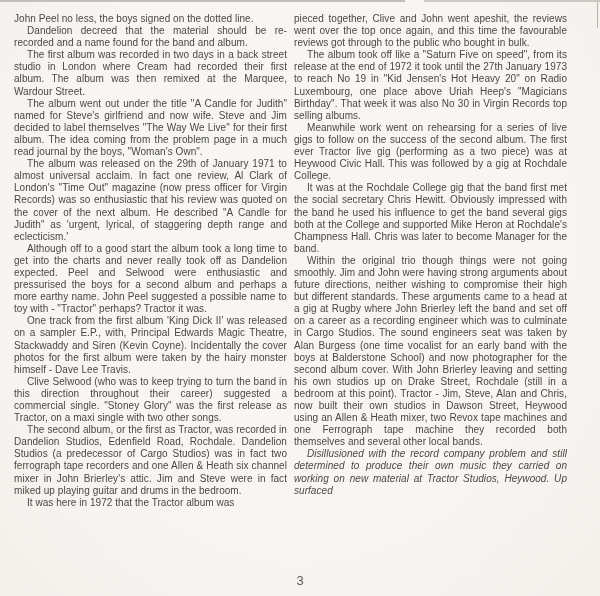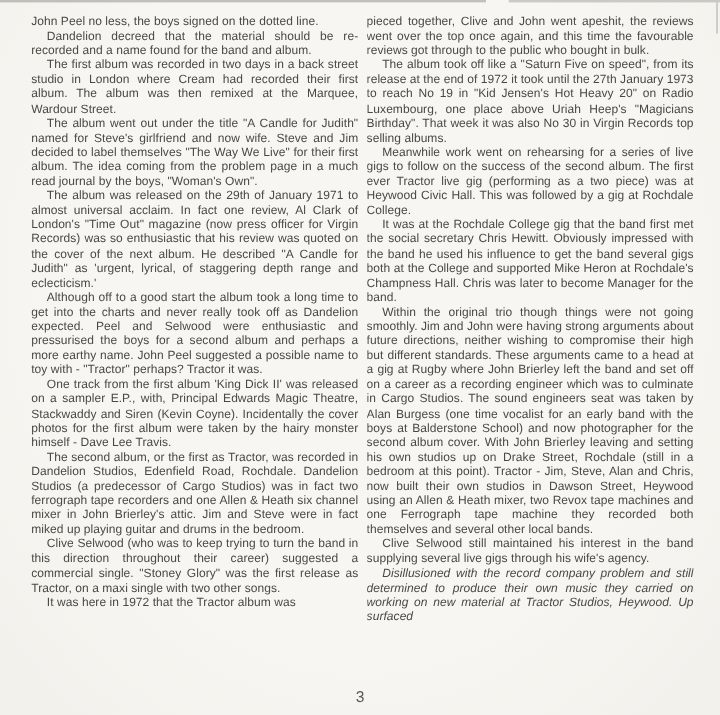--- a/index.html
+++ b/index.html
@@ -19,21 +19,21 @@
   .scan-top-a { position:absolute; top:0; left:0; width:405px; height:2px;
     background:#96948f; opacity:.55; }
   .scan-top-b { position:absolute; top:0; left:424px; right:0; height:2px;
     background:#96948f; opacity:.45; }
   .scan-right { position:absolute; top:2px; right:2px; width:1px; height:26px;
     background:#8d8b86; opacity:.6; }
 
   .columns {
     display:flex;
     gap:7px;
-    padding:13px 22px 0 26px;
+    padding:13px 22px 0 14px;
   }
   .col {
     width:273px;
     height:552px;
     overflow:hidden;
     font-size:10px;
     line-height:12.1px;
     letter-spacing:.05px;
     color:#4a4843;
     text-align:justify;
@@ -71,33 +71,32 @@
 
   <div class="columns">
     <div class="col">
         <p class="flush">John Peel no less, the boys signed on the dotted line.</p>
         <p>Dandelion decreed that the material should be re-recorded and a name found for the band and album.</p>
         <p>The first album was recorded in two days in a back street studio in London where Cream had recorded their first album. The album was then remixed at the Marquee, Wardour Street.</p>
         <p>The album went out under the title "A Candle for Judith" named for Steve's girlfriend and now wife. Steve and Jim decided to label themselves "The Way We Live" for their first album. The idea coming from the problem page in a much read journal by the boys, "Woman's Own".</p>
         <p>The album was released on the 29th of January 1971 to almost universal acclaim. In fact one review, Al Clark of London's "Time Out" magazine (now press officer for Virgin Records) was so enthusiastic that his review was quoted on the cover of the next album. He described "A Candle for Judith" as 'urgent, lyrical, of staggering depth range and eclecticism.'</p>
         <p>Although off to a good start the album took a long time to get into the charts and never really took off as Dandelion expected. Peel and Selwood were enthusiastic and pressurised the boys for a second album and perhaps a more earthy name. John Peel suggested a possible name to toy with - "Tractor" perhaps? Tractor it was.</p>
         <p>One track from the first album 'King Dick II' was released on a sampler E.P., with, Principal Edwards Magic Theatre, Stackwaddy and Siren (Kevin Coyne). Incidentally the cover photos for the first album were taken by the hairy monster himself - Dave Lee Travis.</p>
+        <p>Clive Selwood (who was to keep trying to turn the band in this direction throughout their career) suggested a commercial single. "Stoney Glory" was the first release as Tractor, on a maxi single with two other songs.</p>
         <p>The second album, or the first as Tractor, was recorded in Dandelion Studios, Edenfield Road, Rochdale. Dandelion Studios (a predecessor of Cargo Studios) was in fact two ferrograph tape recorders and one Allen &amp; Heath six channel mixer in John Brierley's attic. Jim and Steve were in fact miked up playing guitar and drums in the bedroom.</p>
-        <p>Clive Selwood (who was to keep trying to turn the band in this direction throughout their career) suggested a commercial single. "Stoney Glory" was the first release as Tractor, on a maxi single with two other songs.</p>
         <p>It was here in 1972 that the Tractor album was</p>
       </div>
 
     <div class="col">
       <div>
           <p class="flush">pieced together, Clive and John went apeshit, the reviews went over the top once again, and this time the favourable reviews got through to the public who bought in bulk.</p>
           <p>The album took off like a "Saturn Five on speed", from its release at the end of 1972 it took until the 27th January 1973 to reach No 19 in "Kid Jensen's Hot Heavy 20" on Radio Luxembourg, one place above Uriah Heep's "Magicians Birthday". That week it was also No 30 in Virgin Records top selling albums.</p>
           <p>Meanwhile work went on rehearsing for a series of live gigs to follow on the success of the second album. The first ever Tractor live gig (performing as a two piece) was at Heywood Civic Hall. This was followed by a gig at Rochdale College.</p>
           <p>It was at the Rochdale College gig that the band first met the social secretary Chris Hewitt. Obviously impressed with the band he used his influence to get the band several gigs both at the College and supported Mike Heron at Rochdale's Champness Hall. Chris was later to become Manager for the band.</p>
           <p>Within the original trio though things were not going smoothly. Jim and John were having strong arguments about future directions, neither wishing to compromise their high but different standards. These arguments came to a head at a gig at Rugby where John Brierley left the band and set off on a career as a recording engineer which was to culminate in Cargo Studios. The sound engineers seat was taken by Alan Burgess (one time vocalist for an early band with the boys at Balderstone School) and now photographer for the second album cover. With John Brierley leaving and setting his own studios up on Drake Street, Rochdale (still in a bedroom at this point). Tractor - Jim, Steve, Alan and Chris, now built their own studios in Dawson Street, Heywood using an Allen &amp; Heath mixer, two Revox tape machines and one Ferrograph tape machine they recorded both themselves and several other local bands.</p>
-          <p>Clive Selwood still maintained his interest in the band supplying several live gigs through his wife's agency.</p>
         </div>
       <p class="closing-para">
         <span>Disillusioned with the record company problem and</span>
         <span>still determined to produce their own music they carried on working on new material at Tractor Studios, Heywood. Up surfaced</span>
       </p>
     </div>
   </div>
 
   <div class="page-number">3</div>
 </div>

